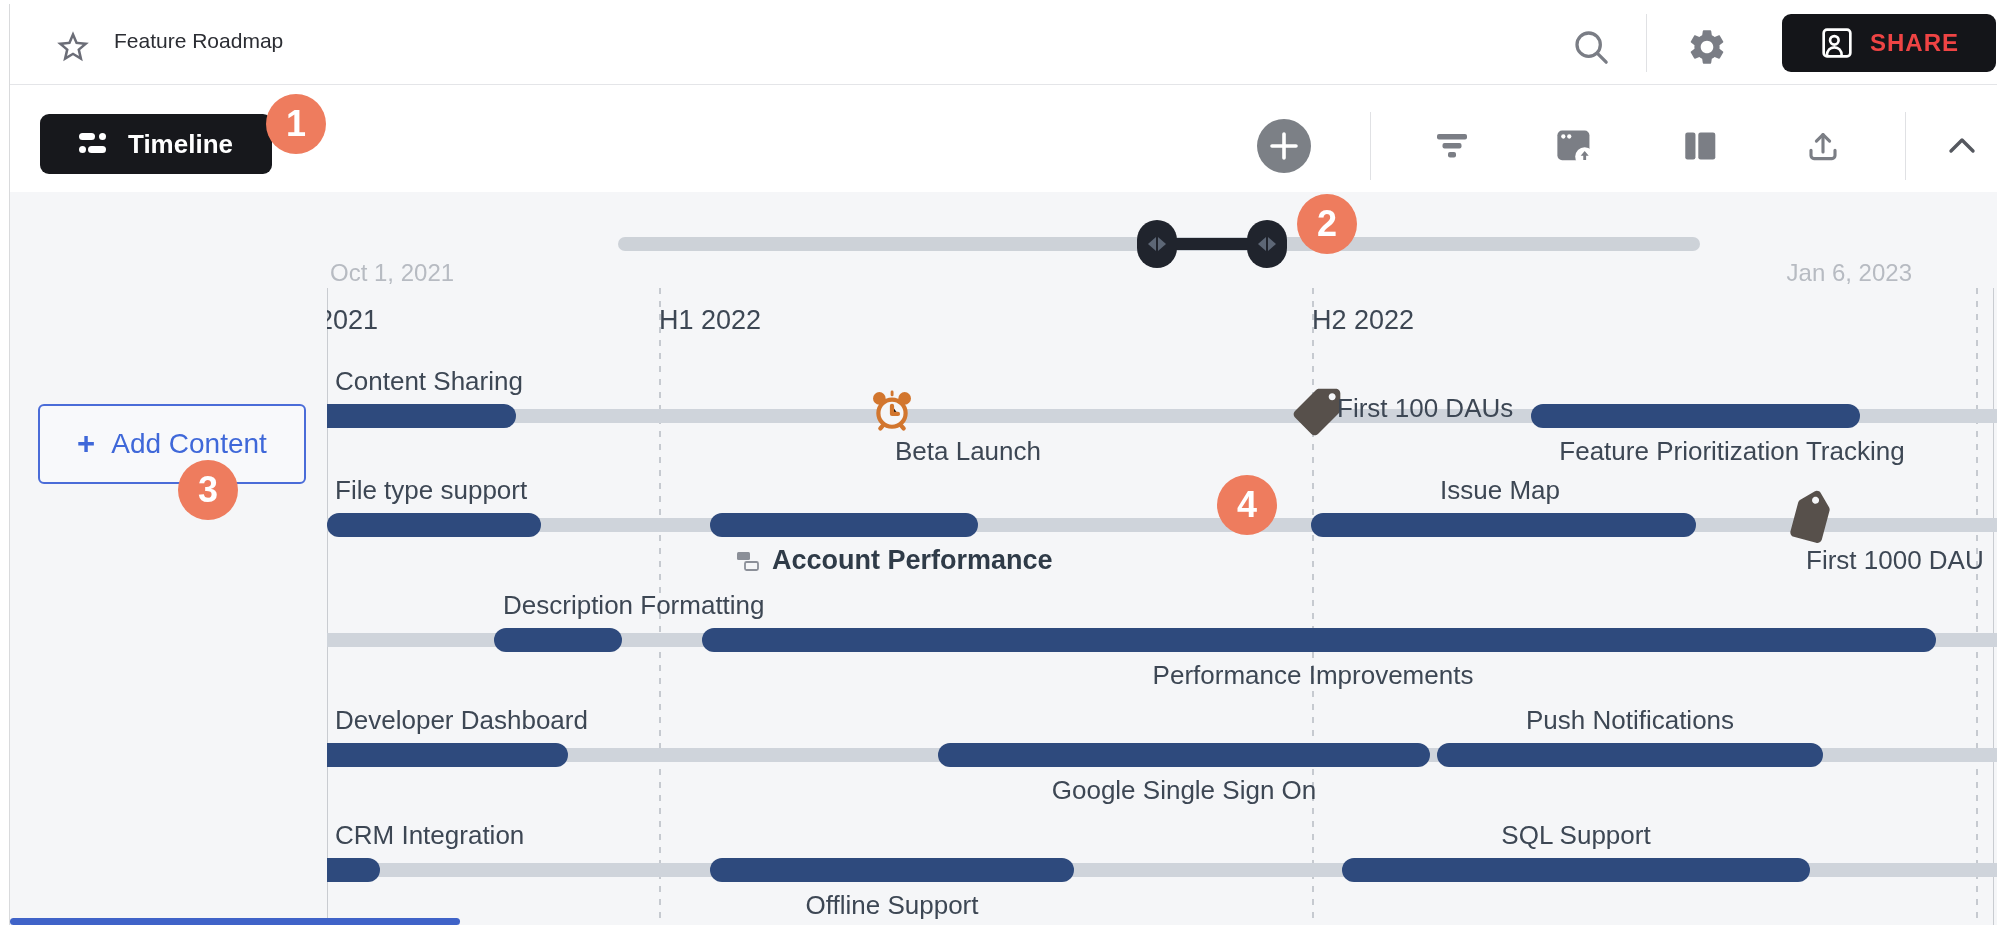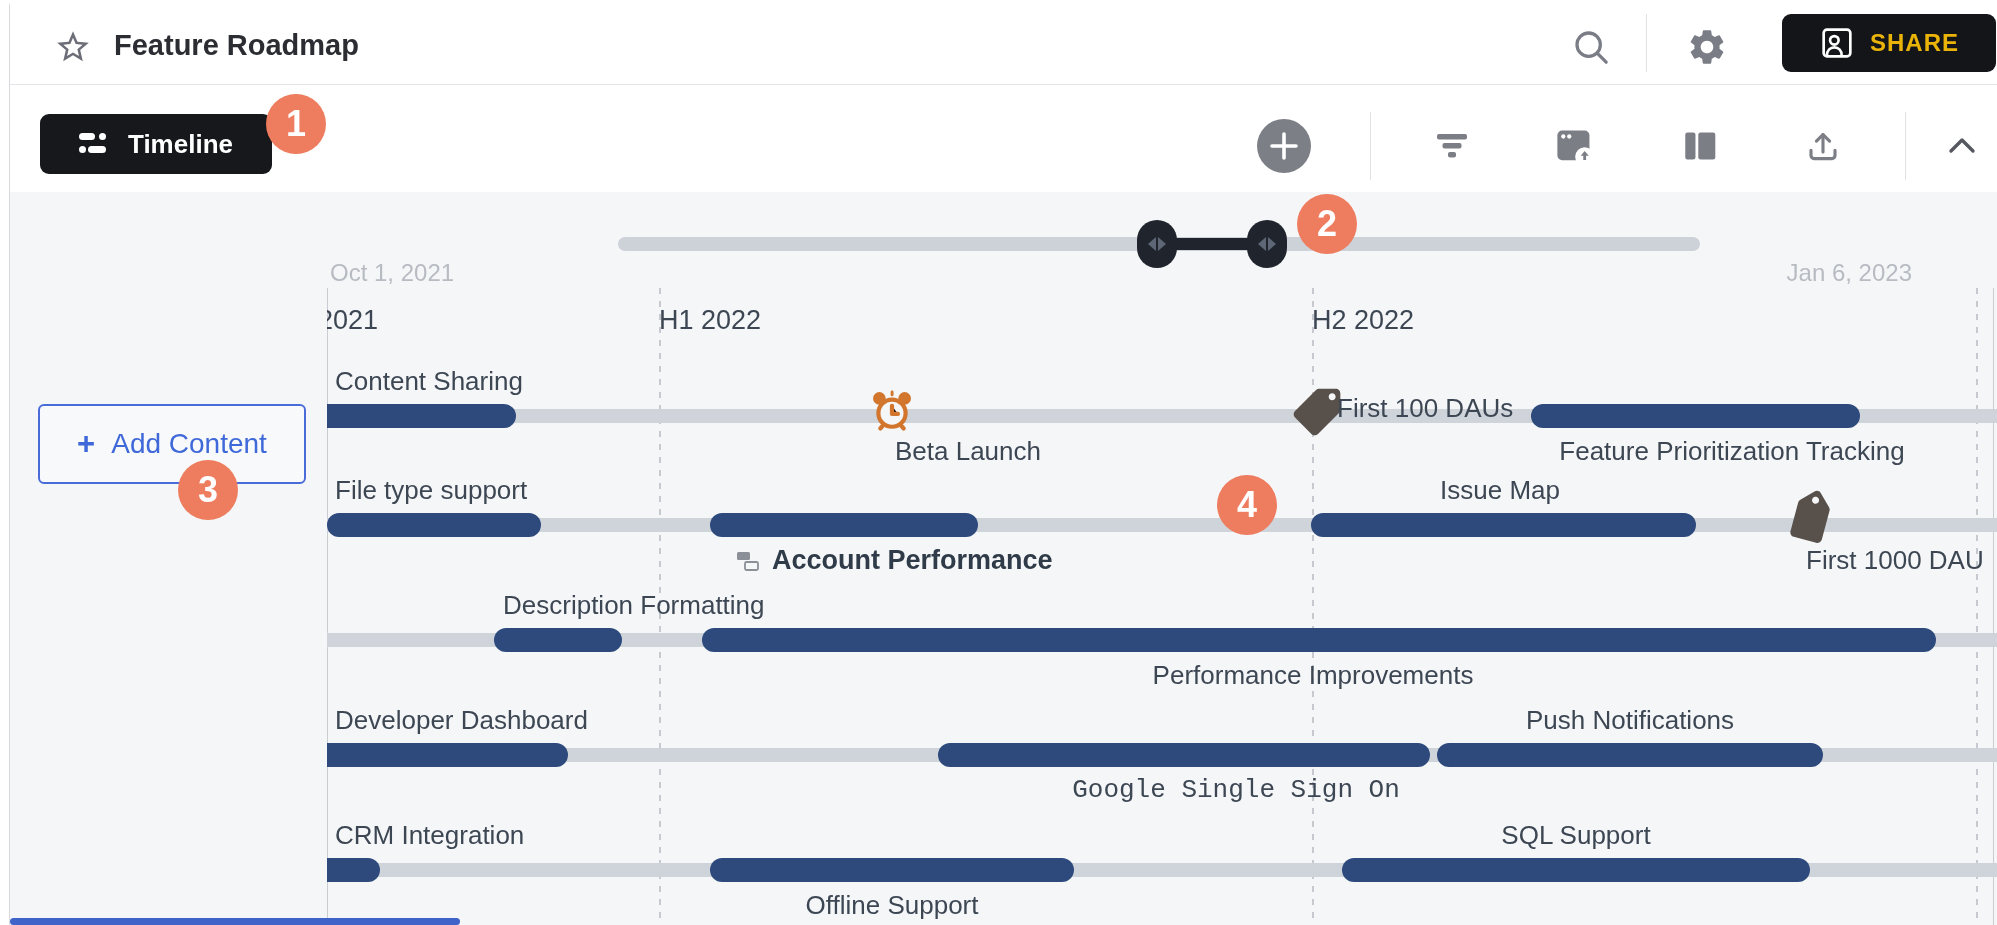--- a/index.html
+++ b/index.html
@@ -6,27 +6,27 @@
   body{width:1997px;height:925px;position:relative;background:#fff;
        font-family:"Liberation Sans",sans-serif;color:#3d4754;}
   .layer{position:absolute;inset:0}
   .frame-left{position:absolute;left:9px;top:4px;bottom:0;width:1px;background:#d9dadc}
   .frame-top{position:absolute;left:9px;top:4px;width:30px;height:1px;background:#d9dadc}
 
   
   .hdr{position:absolute;top:0;left:10px;right:0;height:84px;background:#fff;
        border-bottom:1px solid #e4e5e8}
   .hdr-star{position:absolute;left:44px;top:28px;cursor:pointer}
-  .hdr-title{position:absolute;left:104px;top:29px;font-size:29px;font-weight:700;color:#2b2d33;white-space:nowrap}
+  .hdr-title{position:absolute;left:104px;top:29px;font-size:21px;font-weight:400;color:#2b2d33;white-space:nowrap}
   .hdr-search{position:absolute;left:1560px;top:26px;cursor:pointer}
   .hdr-vdiv{position:absolute;left:1636px;top:14px;height:58px;width:1px;background:#e0e1e4}
   .hdr-gear{position:absolute;left:1676px;top:26px;cursor:pointer}
   .share-btn{position:absolute;left:1772px;top:14px;width:214px;height:58px;background:#141519;
        border-radius:9px;display:flex;align-items:center;justify-content:center;gap:15px;cursor:pointer}
-  .share-btn span{color:#eab308;font-size:24px;font-weight:700;letter-spacing:1px}
+  .share-btn span{color:#ef4444;font-size:24px;font-weight:700;letter-spacing:1px}
 
   
   .tbar{position:absolute;top:85px;left:10px;right:0;height:107px;background:#fff;
         border-bottom:1px solid #e4e5e8}
   .view-btn{position:absolute;left:30px;top:114px;width:232px;height:60px;background:#17181c;
         border-radius:9px;display:flex;align-items:center;justify-content:center;gap:15px;cursor:pointer}
   .view-btn span{color:#fff;font-size:26px;font-weight:700}
   .icon-btn{position:absolute;transform:translate(-50%,-50%);top:146px;cursor:pointer;
         display:flex;align-items:center;justify-content:center}
   .tbar-vdiv{position:absolute;top:112px;height:68px;width:1px;background:#e0e1e4}
@@ -247,21 +247,21 @@
       <div class="gbar" style="left: 494px; width: 128px;"></div>
       <div class="glabel above" style="left: 503px;"><span>Description Formatting</span></div>
       <div class="gbar" style="left: 702px; width: 1234px;"></div>
       <div class="glabel below center" style="left: 1313px;"><span>Performance Improvements</span></div>
     </div>
     <div class="trow" style="top: 699px;">
       <div class="gtrack"></div>
       <div class="gbar flat-left" style="left: 327px; width: 241px;"></div>
       <div class="glabel above" style="left: 335px;"><span>Developer Dashboard</span></div>
       <div class="gbar" style="left: 938px; width: 492px;"></div>
-      <div class="glabel below center" style="left: 1236px; font-family: Liberation Mono, monospace;"><span>Google Single Sign On</span></div>
+      <div class="glabel below center" style="left: 1184px;"><span>Google Single Sign On</span></div>
       <div class="gbar" style="left: 1437px; width: 386px;"></div>
       <div class="glabel above center" style="left: 1630px;"><span>Push Notifications</span></div>
     </div>
     <div class="trow" style="top: 814px;">
       <div class="gtrack"></div>
       <div class="gbar flat-left" style="left: 327px; width: 53px;"></div>
       <div class="glabel above" style="left: 335px;"><span>CRM Integration</span></div>
       <div class="gbar" style="left: 710px; width: 364px;"></div>
       <div class="glabel below center" style="left: 892px;"><span>Offline Support</span></div>
       <div class="gbar" style="left: 1342px; width: 468px;"></div>

